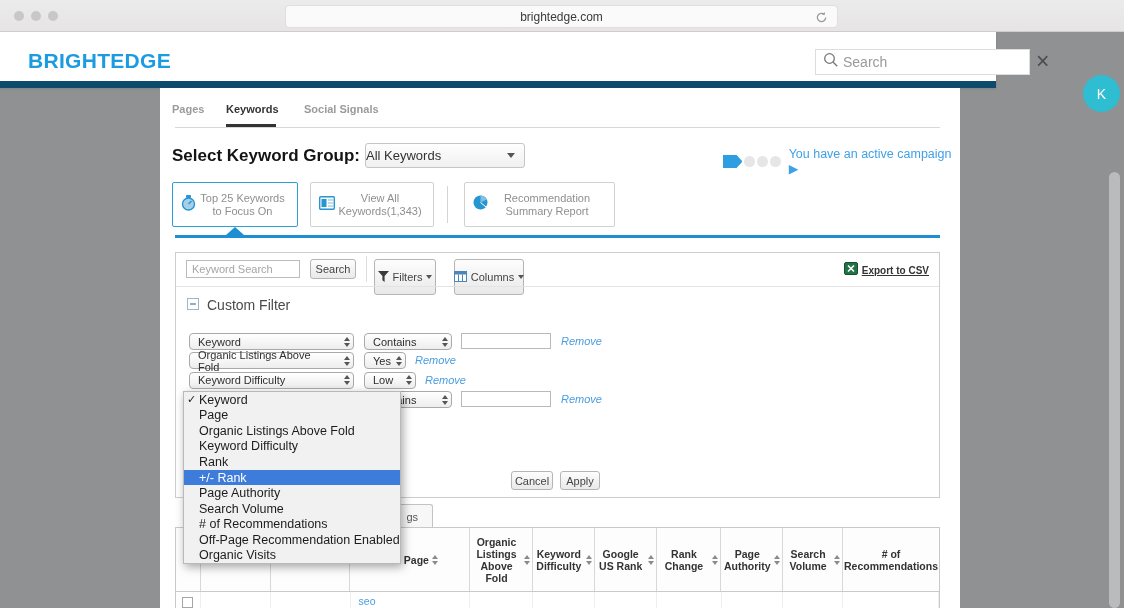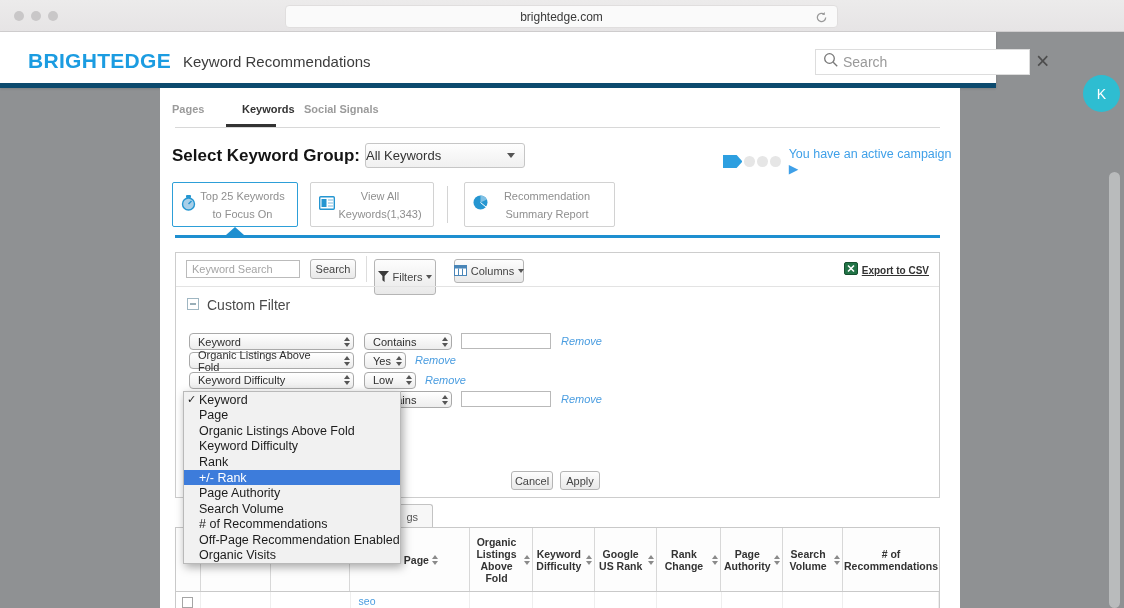--- a/index.html
+++ b/index.html
@@ -10,71 +10,71 @@
   .browser-bar { position:absolute; left:0; top:0; width:1124px; height:32px;
     background:linear-gradient(#ecebeb,#e6e4e5); border-bottom:1px solid #d0cecf;text-decoration:underline; }
   .dot { position:absolute; top:11px; width:10px; height:10px; border-radius:50%; background:#c9c7c8; }
   .url-pill { position:absolute; left:285px; top:5px; width:553px; height:23px; background:#fafafa;
     border:1px solid #e0dede; border-radius:4px; display:flex; align-items:center; justify-content:center; }
   .url-text { font-size:12px; color:#3a3a3a; }
   .reload { position:absolute; right:9px; top:4px; color:#9a9a9a; }
 
   
   .app-header { position:absolute; left:0; top:32px; width:996px; height:56px; background:#fff;
-    border-bottom:5px solid #0c4a6e; box-shadow:0 1px 2px rgba(0,0,0,.12); }
+    border-bottom:7px solid #0c4a6e; box-shadow:0 1px 2px rgba(0,0,0,.12); }
   .logo { position:absolute; left:28px; top:17px; font-size:21px; font-weight:bold; color:#1b9ce1; letter-spacing:.3px; }
   .page-title { position:absolute; left:183px; top:21px; font-size:15px; color:#3c3c3c; }
   .hdr-search { position:absolute; left:815px; top:17px; width:215px; height:26px; border:1px solid #ddd;
     background:#fff; display:flex; align-items:center; padding-left:7px; }
   .hdr-search input { border:none; outline:none; font-size:14px; color:#333; width:160px; margin-left:4px;
     font-family:"Liberation Sans", sans-serif; background:transparent; }
   .hdr-search input::placeholder { color:#9a9a9a; }
   .close-x { position:absolute; left:1036px; top:16px; font-size:23px; color:#4d4d4d; font-weight:300; cursor:pointer; }
   .avatar { position:absolute; left:1083px; top:43px; width:37px; height:37px; border-radius:50%;
     background:#2ebdd1; color:#fff; font-size:14px; display:flex; align-items:center; justify-content:center; }
 
   
   .card { position:absolute; left:160px; top:88px; width:800px; height:520px; background:#fff; overflow:hidden; }
 
   .tab { position:absolute; top:15px; font-size:11px; font-weight:bold; color:#9b9b9b; cursor:pointer; }
-  .tab.active { color:#333;margin-left:16px; }
+  .tab.active { color:#333; }
   .tab-underline { position:absolute; left:66px; top:36px; width:50px; height:3px; background:#333; }
   .tab-border { position:absolute; left:15px; top:39px; width:765px; height:1px; background:#d8d8d8; }
 
   .group-label { position:absolute; left:12px; top:58px; font-size:17px; font-weight:bold; color:#141414; }
   .group-select { position:absolute; left:205px; top:55px; width:160px; height:25px; border:1px solid #c6c6c6;
     border-radius:3px; background:linear-gradient(#fefefe,#f0f0f0); font-size:13px; color:#333;
     display:flex; align-items:center; cursor:pointer; }
   .group-select .tri-dn { position:absolute; right:9px; }
 
   .campaign { position:absolute; left:563px; top:59px; display:flex; align-items:center; }
   .camp-tag { width:20px; height:13px; background:#2d9fe0; clip-path:polygon(0 0,70% 0,100% 50%,70% 100%,0 100%); }
   .camp-dot { width:11px; height:11px; border-radius:50%; background:#e6e6e6; margin-left:2px; }
   .camp-text { margin-left:8px; font-size:12.5px; color:#3fa0e8; cursor:pointer; }
 
   .view-btn { position:absolute; top:94px; height:45px; background:#fff; border:1px solid #d2d2d2; border-radius:2px;
     display:flex; align-items:center; padding:0 8px; cursor:pointer; }
   .view-btn.active { border-color:#2d9fd8; }
-  .view-btn .vb-label { flex:1; text-align:center; font-size:11px; color:#8f8f8f; line-height:18px; }
+  .view-btn .vb-label { flex:1; text-align:center; font-size:11px; color:#8f8f8f; line-height:13px; }
   .btn-divider { position:absolute; left:287px; top:98px; width:1px; height:37px; background:#d4d4d4; }
   .blue-bar { position:absolute; left:15px; top:147px; width:765px; height:3px; background:#1e8fd0; }
   .blue-tri { position:absolute; left:66px; top:139px; width:0; height:0;
     border-left:9px solid transparent; border-right:9px solid transparent; border-bottom:8px solid #1e8fd0; }
 
   
   .filter-panel { position:absolute; left:15px; top:164px; width:765px; height:246px; border:1px solid #cdcdcd; background:#fff; }
   .kw-input { position:absolute; left:10px; top:7px; width:114px; height:18px; border:1px solid #bbb;
     font-size:11px; color:#333; padding-left:5px; font-family:"Liberation Sans", sans-serif; outline:none; }
   .kw-input::placeholder { color:#a5a5a5; }
   .gray-btn { border:1px solid #b5b5b5; border-radius:3px; background:linear-gradient(#fdfdfd,#e9e9e9);
     font-size:11px; color:#444; display:flex; align-items:center; justify-content:center; cursor:pointer; }
   .search-btn { position:absolute; left:134px; top:6px; width:46px; height:20px; }
   .tb-vdiv { position:absolute; left:190px; top:3px; width:1px; height:26px; background:#ddd; }
   .filters-btn { position:absolute; left:198px; top:6px; width:62px; height:36px; gap:4px; }
-  .columns-btn { position:absolute; left:278px; top:6px; width:70px; height:24px; gap:4px; }
+  .columns-btn { position:absolute; left:278px; top:6px; width:70px; height:36px; gap:4px; }
   .export { position:absolute; right:10px; top:8px; display:flex; align-items:center; gap:4px; cursor:pointer; }
   .export .exp-label { font-size:10px; color:#333; text-decoration:underline; font-weight:bold; }
   .toolbar-border { position:absolute; left:0; top:33px; width:100%; height:1px; background:#e3e3e3; }
 
   .cf-head { position:absolute; left:11px; top:43px; display:flex; align-items:center; gap:8px; }
   .cf-title { font-size:14px; color:#4a4a4a; }
 
   .f-row { position:absolute; left:0; height:17px; }
   .sel { position:absolute; border:1px solid #a9a9a9; border-radius:4px; background:linear-gradient(#fff,#ededed);
     height:17px; font-size:11px; color:#2e2e2e; display:flex; align-items:center; padding:0 20px 0 8px; cursor:pointer; }
@@ -134,21 +134,20 @@
         <svg width="13" height="13" viewBox="0 0 14 14">
             <path d="M11.5 7a4.5 4.5 0 1 1-1.3-3.2" fill="none" stroke="#9a9a9a" stroke-width="1.4"></path>
             <path d="M10.5 1v3h-3z" fill="#9a9a9a"></path>
           </svg>
       </span>
     </div>
   </div>
 
   <div class="app-header">
     <div class="logo">BRIGHTEDGE</div>
-    <div class="page-title">Keyword Recommendations</div>
     <div class="hdr-search">
       <span>
         <svg width="16" height="16" viewBox="0 0 16 16">
             <circle cx="6.5" cy="6.5" r="4.8" fill="none" stroke="#777" stroke-width="1.3"></circle>
             <line x1="10.2" y1="10.2" x2="14.2" y2="14.2" stroke="#777" stroke-width="1.3"></line>
           </svg>
       </span>
       <input type="text" placeholder="Search" style="">
     </div>
     <div class="close-x">×</div>

